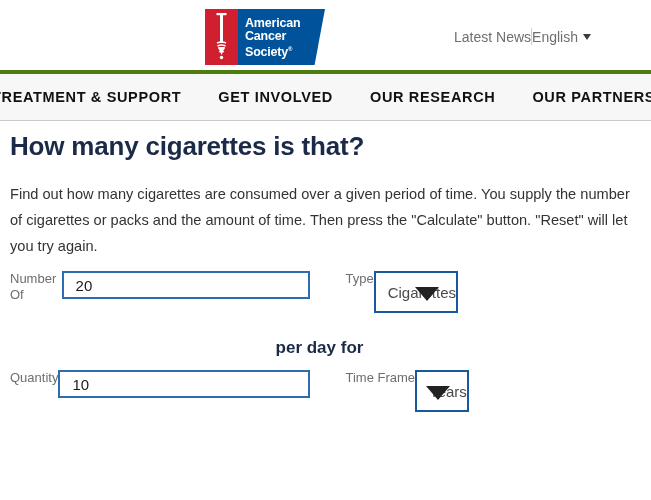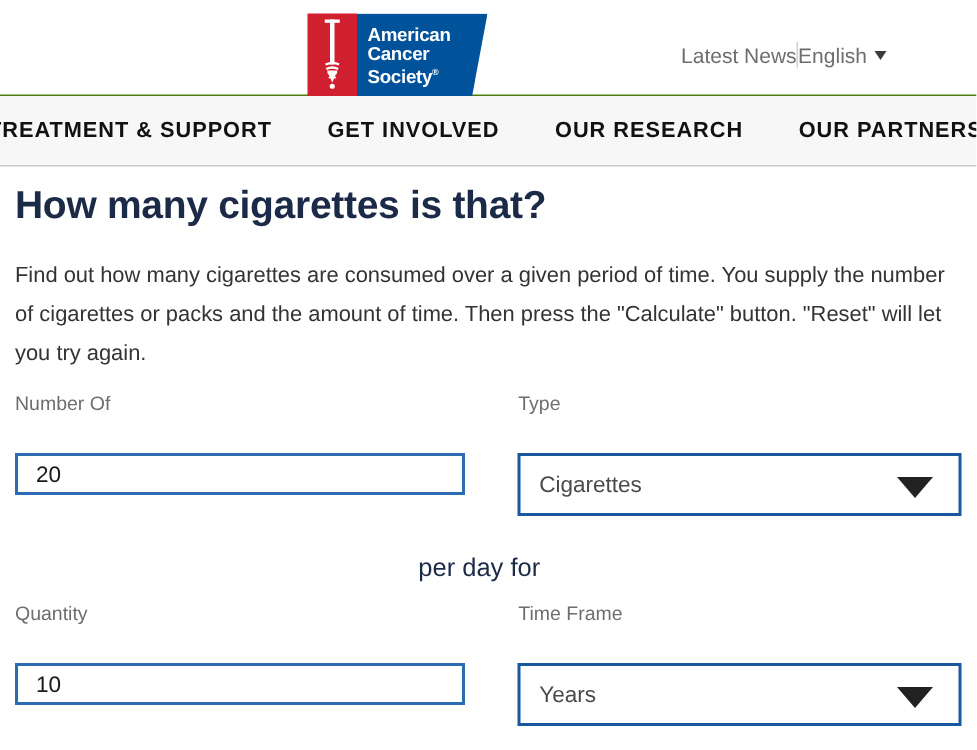--- a/index.html
+++ b/index.html
@@ -11,23 +11,23 @@
     height: 500px;
     background: #ffffff;
     font-family: "Liberation Sans", sans-serif;
     overflow: hidden;
     position: relative;
   }
 
   
   .header {
     position: relative;
-    height: 64px;
+    height: 74px;
     background: #ffffff;
-    border-bottom: 1px solid #4d7c0f;
+    border-bottom: 4px solid #4d7c0f;
     box-sizing: border-box;
   }
 
   .logo {
     position: absolute;
     left: 205px;
     top: 9px;
     width: 120px;
     height: 56px;
   }
@@ -156,22 +156,21 @@
     color: #333333;
     max-width: 622px;
   }
 
   .form-row {
     display: flex;
     margin-top: 12px;
   }
   .field {
     display: flex;
-    flex-direction: column;
-    gap: 20px;
+    flex-direction: row;
   }
   .field.left  { width: 305px; margin-right: 35px; }
   .field.right { width: 300px; }
 
   .field-label {
     font-size: 13px;
     color: #6d6e71;
     margin-bottom: 5px;
     line-height: 16px;
   }
@@ -212,21 +211,21 @@
     width: 0;
     height: 0;
     border-left: 12px solid transparent;
     border-right: 12px solid transparent;
     border-top: 14px solid #222222;
   }
 
   .per-line {
     text-align: center;
     font-size: 17px;
-    font-weight: normal;
+    font-weight: bold;
     color: #1b2a47;
     margin-top: 25px;
     padding-right: 12px;
   }
 </style>
 </head>
 <body>
 
 <div class="header">
 

